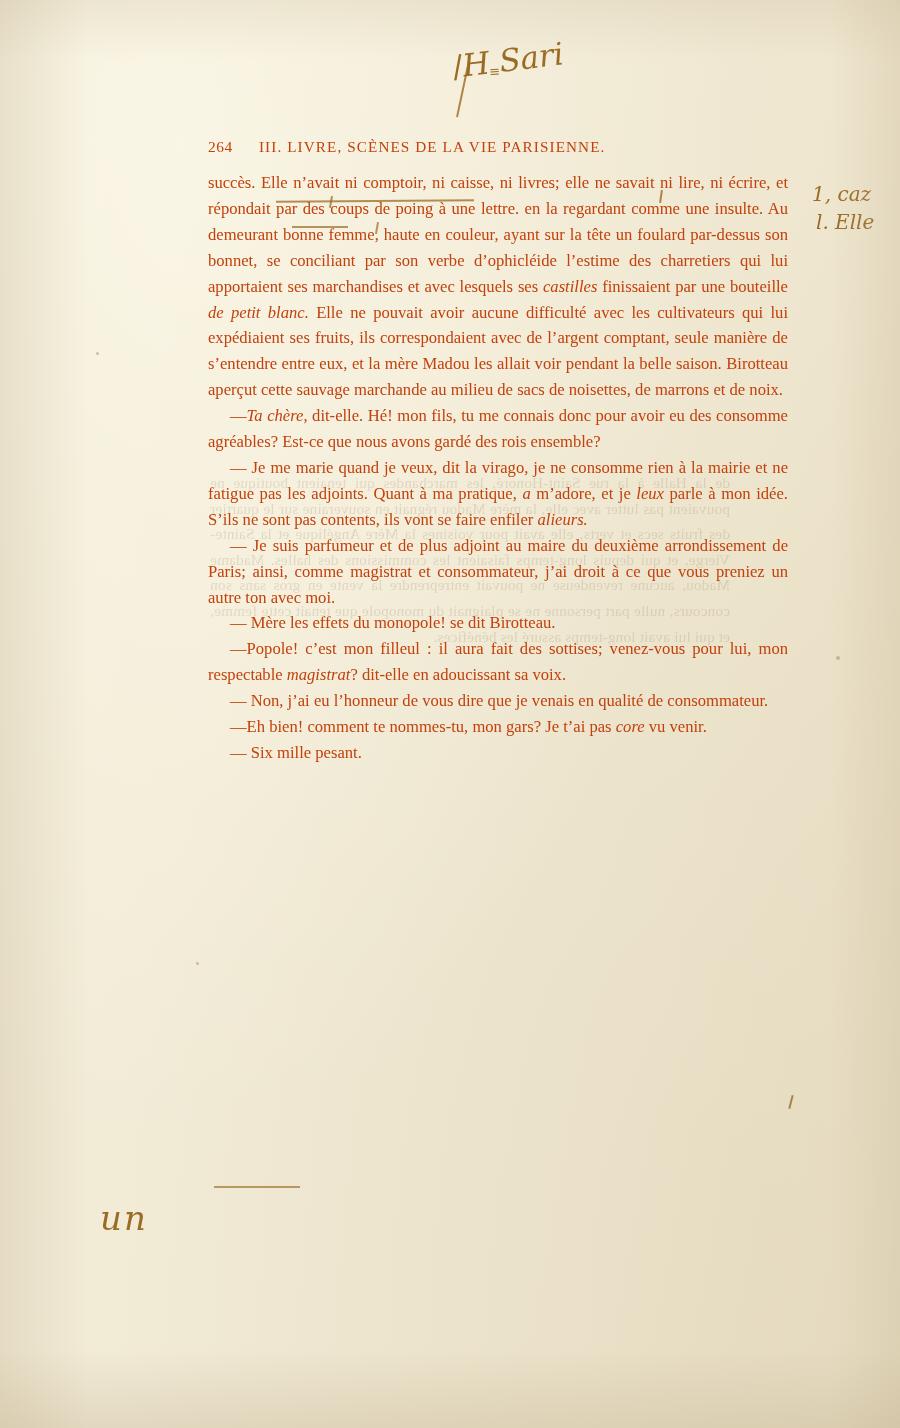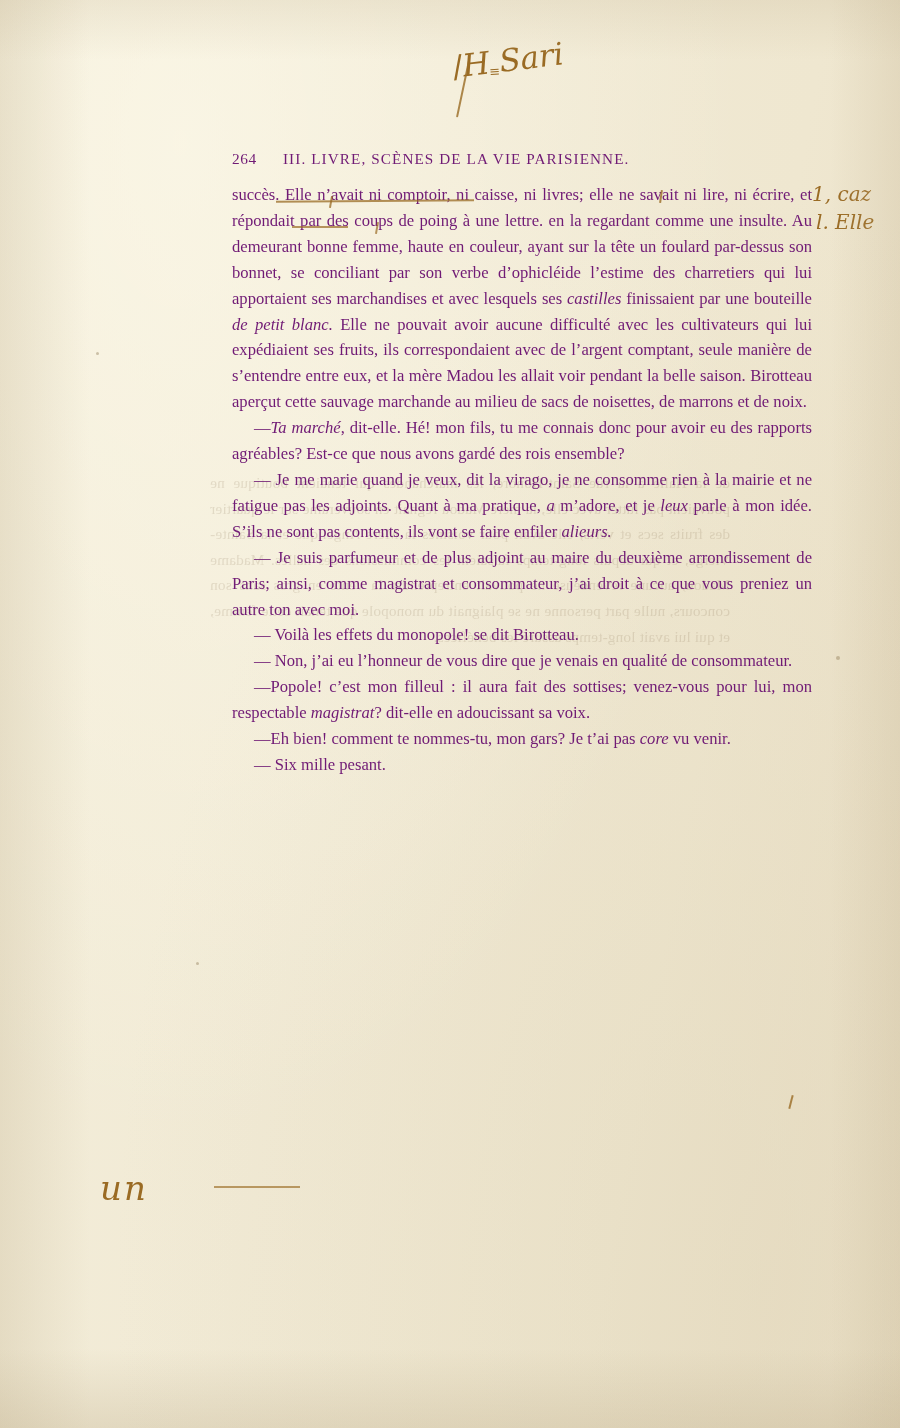--- a/index.html
+++ b/index.html
@@ -47,23 +47,22 @@
     color:rgba(120,96,60,0.16);
     transform:scaleX(-1);
     letter-spacing:0.2px;
     text-align:justify;
     pointer-events:none;
     user-select:none;
   }
 
   .text-block {
     position:absolute;
-    left:208px; top:150px; width:580px;
-    color:#701a75;
-    margin-left:24px;
+    left:208px; top:138px; width:580px;
+    color:#c2410c;
   }
 
   .running-head {
     font-size:14.6px;
     letter-spacing:0.7px;
     margin-bottom:14px;
     white-space:nowrap;
   }
   .running-head .folio { margin-right:22px; font-size:15.4px; letter-spacing:0.5px; }
   .running-head .title { font-variant:small-caps; letter-spacing:1.1px; font-size:15.2px; }
@@ -82,21 +81,21 @@
     pointer-events:none;
   }
   .hand-top { left:452px; top:42px; font-size:31px; transform:rotate(-7deg); }
   .hand-top .slash { font-style:normal; }
   .hand-top .tiny {
     display:block; font-size:13px; margin-left:36px; margin-top:-14px;
     transform:rotate(3deg);
   }
   .hand-right { left:812px; top:180px; font-size:20px; line-height:28px; }
   .hand-right .l2 { display:block; margin-left:4px; }
-  .hand-bottom { left:100px; top:1168px; font-size:34px; letter-spacing:2px; }
+  .hand-bottom { left:100px; top:1198px; font-size:34px; letter-spacing:2px; }
 
   .pen-stroke {
     position:absolute;
     background:#9a6b24;
     opacity:0.85;
     pointer-events:none;
   }
   .slash-tall {
     left:462px; top:60px; width:2.4px; height:58px;
     transform:rotate(12deg);
@@ -120,26 +119,26 @@
 
 <div class="showthrough">de la Halle à la rue Saint-Honoré, les marchandes qui tenaient boutique ne pouvaient pas lutter avec elle, la mère Madou régnait en souveraine sur le quartier des fruits secs et verts, elle avait pour voisines la Mère Angélique et la Sainte-Vierge, et qui depuis long-temps faisaient les commissions des halles. Madame Madou, aucune revendeuse ne pouvait entreprendre la vente en gros sans son concours, nulle part personne ne se plaignait du monopole que tenait cette femme, et qui lui avait long-temps assuré les bénéfices.</div>
 
 <div class="text-block">
   <div class="running-head">
     <span class="folio">264</span>
     <span class="title">III. LIVRE, SCÈNES DE LA VIE PARISIENNE.</span>
   </div>
   <div class="body-text">
       <p><span>succès. Elle n’avait ni comptoir, ni caisse, ni livres; elle ne savait ni lire, ni écrire, et répondait par des coups de poing à une lettre. en la regardant comme une insulte. Au demeurant bonne femme, haute en couleur, ayant sur la tête un foulard par-dessus son bonnet, se conciliant par son verbe d’ophicléide l’estime des charretiers qui lui apportaient ses marchandises et avec lesquels ses </span><i>castilles</i><span> finissaient par une bouteille </span><i>de petit blanc.</i><span> Elle ne pouvait avoir aucune difficulté avec les cultivateurs qui lui expédiaient ses fruits, ils correspondaient avec de l’argent comptant, seule manière de s’entendre entre eux, et la mère Madou les allait voir pendant la belle saison. Birotteau aperçut cette sauvage marchande au milieu de sacs de noisettes, de marrons et de noix.</span></p>
-      <p class="ind"><span>—</span><i>Ta marché</i><span>, dit-elle. Hé! mon fils, tu me connais donc pour avoir eu des rapports agréables? Est-ce que nous avons gardé des rois ensemble?</span></p>
+      <p class="ind"><span>—</span><i>Ta chère</i><span>, dit-elle. Hé! mon fils, tu me connais donc pour avoir eu des consomme agréables? Est-ce que nous avons gardé des rois ensemble?</span></p>
       <p class="ind"><span>— Je me marie quand je veux, dit la virago, je ne consomme rien à la mairie et ne fatigue pas les adjoints. Quant à ma pratique, </span><i>a</i><span> m’adore, et je </span><i>leux</i><span> parle à mon idée. S’ils ne sont pas contents, ils vont se faire enfiler </span><i>alieurs.</i></p>
       <p class="ind"><span>— Je suis parfumeur et de plus adjoint au maire du deuxième arrondissement de Paris; ainsi, comme magistrat et consommateur, j’ai droit à ce que vous preniez un autre ton avec moi.</span></p>
-      <p class="ind"><span>— Voilà les effets du monopole! se dit Birotteau.</span></p>
+      <p class="ind"><span>— Mère les effets du monopole! se dit Birotteau.</span></p>
+      <p class="ind"><span>—Popole! c’est mon filleul : il aura fait des sottises; venez-vous pour lui, mon respectable </span><i>magistrat</i><span>? dit-elle en adoucissant sa voix.</span></p>
       <p class="ind"><span>— Non, j’ai eu l’honneur de vous dire que je venais en qualité de consommateur.</span></p>
-      <p class="ind"><span>—Popole! c’est mon filleul : il aura fait des sottises; venez-vous pour lui, mon respectable </span><i>magistrat</i><span>? dit-elle en adoucissant sa voix.</span></p>
       <p class="ind"><span>—Eh bien! comment te nommes-tu, mon gars? Je t’ai pas </span><i>core</i><span> vu venir.</span></p>
       <p class="ind"><span>— Six mille pesant.</span></p>
     </div>
 </div>
 
 <div class="hand hand-top">
   <span class="slash">/</span><span>H Sari</span>
   <span class="tiny">≡</span>
 </div>
 <div class="hand hand-right">

